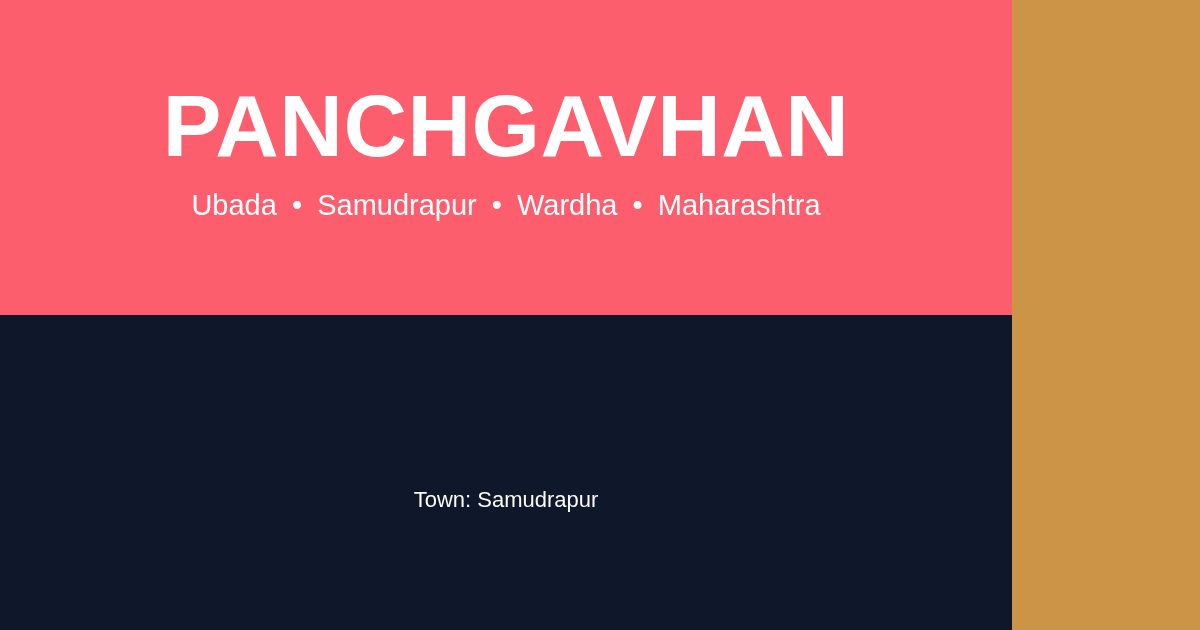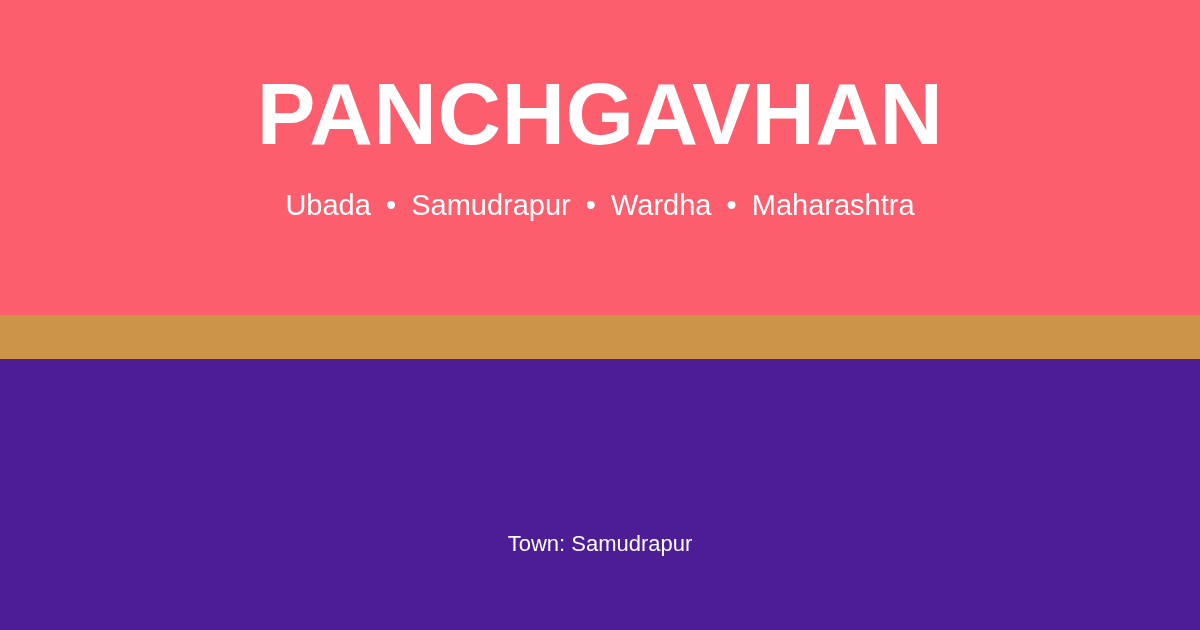--- a/index.html
+++ b/index.html
@@ -8,21 +8,21 @@
   }
   body {
     width: 1200px;
     height: 630px;
     overflow: hidden;
     font-family: "Liberation Sans", sans-serif;
     background: #cc9446;
   }
   .card {
     position: relative;
-    width: 1200px;
+    width: 1012px;
     height: 630px;
     display: flex;
     flex-direction: column;
   }
 
   
   .hero {
     height: 315px;
     background: #fc5e6e;
     display: flex;
@@ -41,35 +41,34 @@
     text-align: center;
     margin: 0 0 14px 0;
     white-space: nowrap;
   }
   .breadcrumb {
     font-size: 29px;
     line-height: 1.2;
     font-weight: 400;
     color: #ffffff;
     text-align: center;
-    margin: 16px;
+    margin: 4px;
     white-space: nowrap;
   }
   .breadcrumb .sep {
     display: inline-block;
     padding: 0 7px;
     color: #ffffff;
   }
 
   
   .details {
     flex: 1 1 auto;
-    background: #4c1d95;
+    background: #0f172a;
     position: relative;
-    margin-top: 44px;
   }
   .detail-line {
     position: absolute;
     left: 0;
     right: 0;
     top: 171px;
     text-align: center;
     font-size: 22px;
     line-height: 1.3;
     font-weight: 400;

